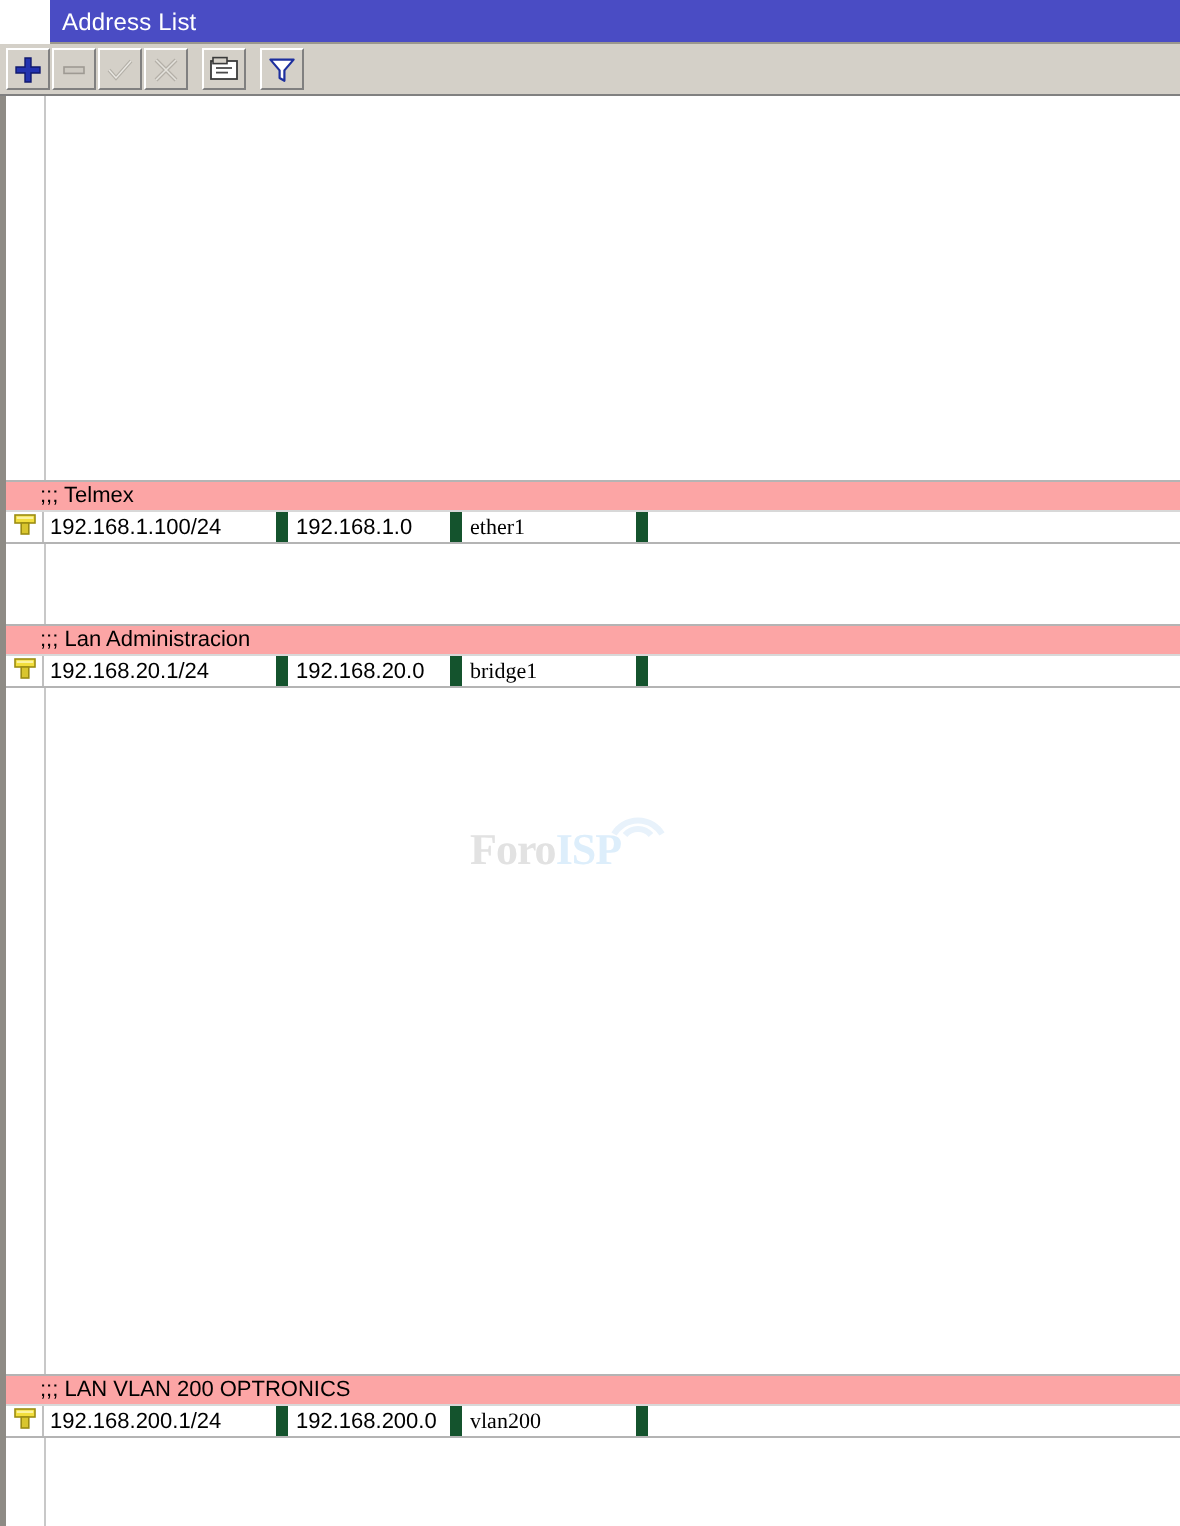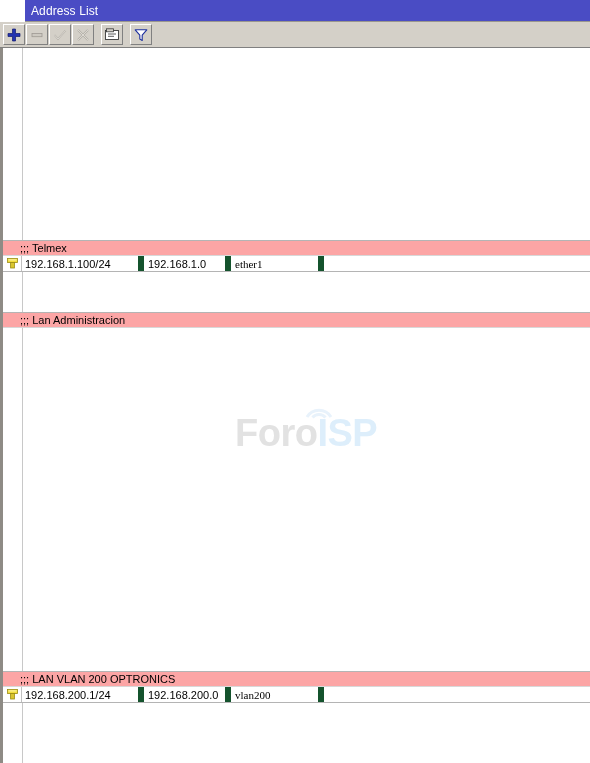--- a/index.html
+++ b/index.html
@@ -187,27 +187,28 @@
   .cell.k3 { width: 93px; font-family: Liberation Serif, serif; }
   .cell.k4 { flex: 1 1 auto; border-right: none; }
 
   .pin-icon { display: block; }
 
   
   .watermark {
     position: absolute;
     left: 232px;
     top: 366px;
-    font-size: 38px;
+    font-size: 22px;
     font-weight: bold;
     letter-spacing: -0.5px;
     line-height: 1;
     pointer-events: none;
     z-index: 1;
     user-select: none;
+    font-family: Liberation Serif, serif;
   }
   .wm-foro { color: #e2e2e2; }
   .wm-isp  { color: #ddeefb; }
   .wm-arc {
     position: absolute;
     left: 301px;
     top: 352px;
     z-index: 1;
     pointer-events: none;
   }
@@ -308,20 +309,35 @@
       </div>
       <div class="cell k1">192.168.1.100/24</div>
       <div class="cell k2">192.168.1.0</div>
       <div class="cell k3">ether1</div>
       <div class="cell k4"></div>
     </div>
 
     <div class="spacer" style="height:40px"></div>
 
     <div class="comment-row">;;; Lan Administracion</div>
+    <div class="data-row">
+      <div class="cell k0">
+        <span class="pin-icon">
+          <svg width="11" height="12" viewBox="0 0 11 12">
+            <rect x="0.5" y="1.5" width="10" height="4" fill="#f2de3c" stroke="#9c8c12" stroke-width="0.8"></rect>
+            <rect x="3.6" y="5.5" width="3.8" height="5.5" fill="#d9c52e" stroke="#9c8c12" stroke-width="0.8"></rect>
+            <rect x="1.4" y="2.3" width="8.2" height="1.2" fill="#fbf2a0"></rect>
+          </svg>
+        </span>
+      </div>
+      <div class="cell k1">192.168.20.1/24</div>
+      <div class="cell k2">192.168.20.0</div>
+      <div class="cell k3">bridge1</div>
+      <div class="cell k4"></div>
+    </div>
 
     <div class="spacer" style="height:343px"></div>
 
     <div class="comment-row">;;; LAN VLAN 200 OPTRONICS</div>
     <div class="data-row">
       <div class="cell k0">
         <span class="pin-icon">
           <svg width="11" height="12" viewBox="0 0 11 12">
             <rect x="0.5" y="1.5" width="10" height="4" fill="#f2de3c" stroke="#9c8c12" stroke-width="0.8"></rect>
             <rect x="3.6" y="5.5" width="3.8" height="5.5" fill="#d9c52e" stroke="#9c8c12" stroke-width="0.8"></rect>

